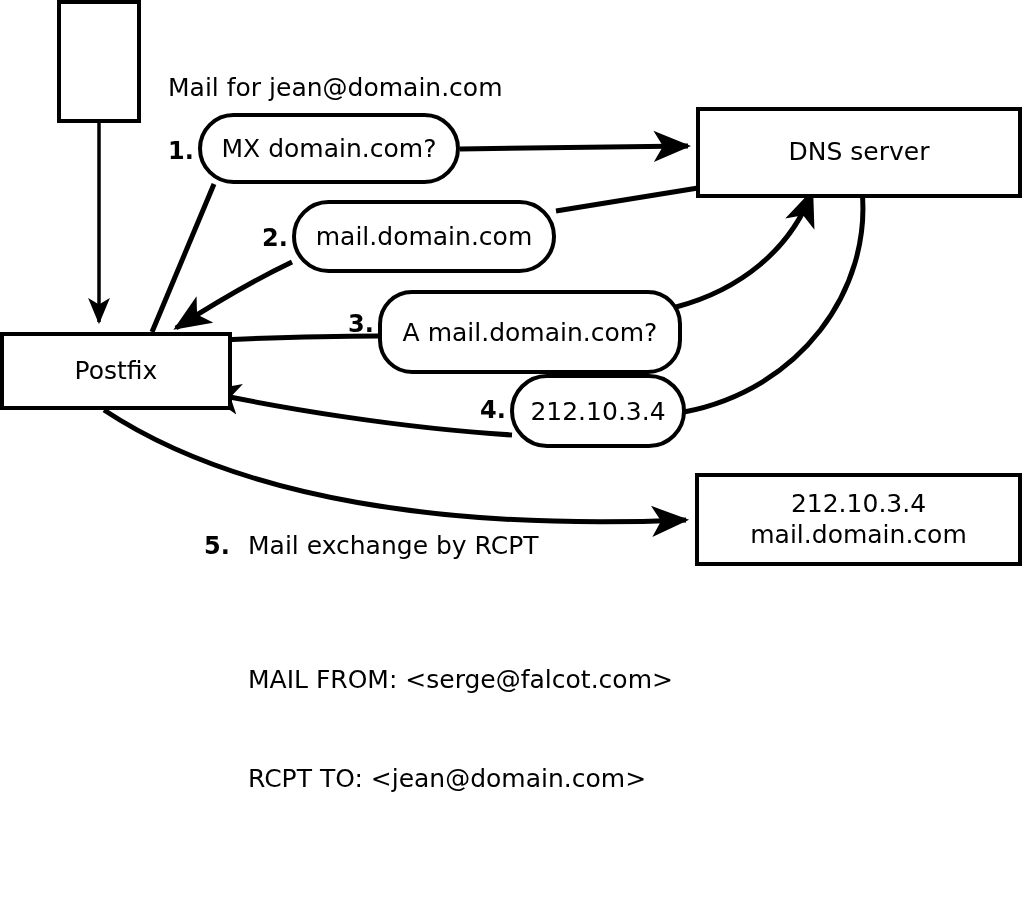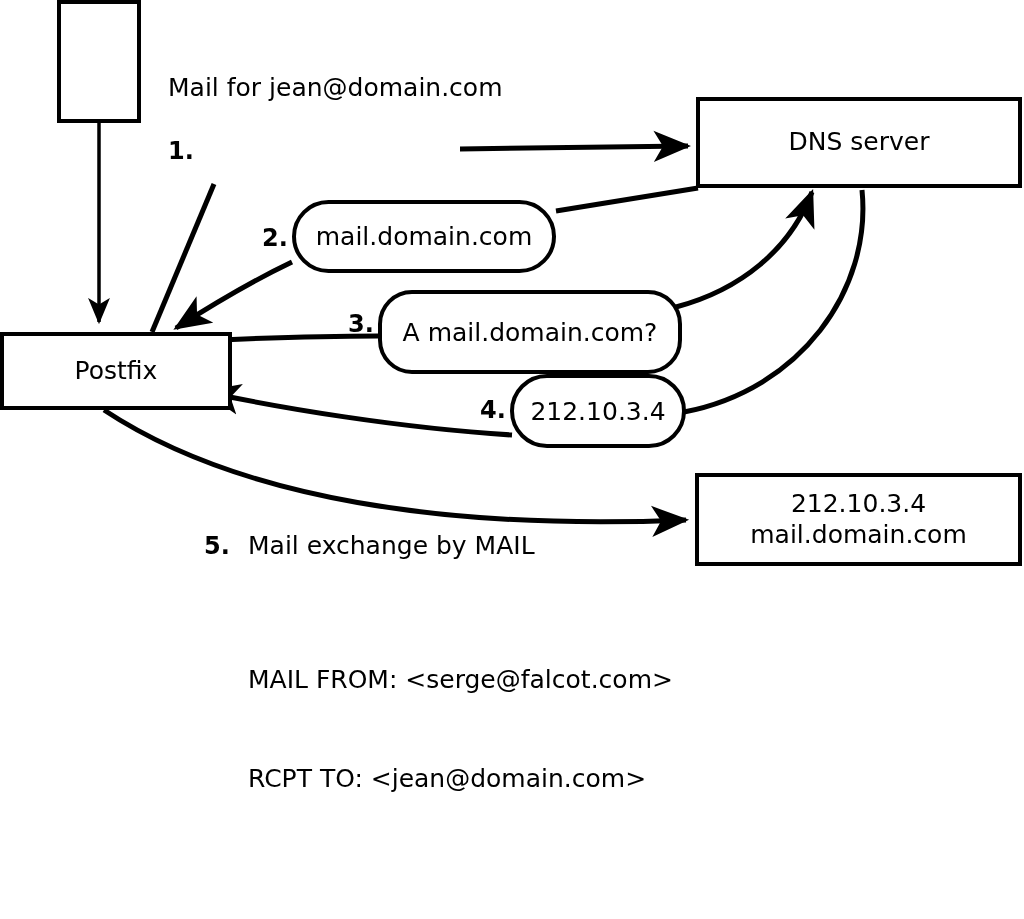--- a/index.html
+++ b/index.html
@@ -111,48 +111,51 @@
   <div class="node-box" style="left:57px; top:0px; width:84px; height:123px;">
     <span></span>
   </div>
 
   <div class="plain-text" style="left:168px; top:46px;margin-top:27px;">Mail for jean@domain.com</div>
 
   <div class="node-box" style="left:0px; top:332px; width:232px; height:78px;">
     <span>Postfix</span>
   </div>
 
-  <div class="node-box" style="left:696px; top:97px; width:326px; height:91px;">
+  <div class="node-box" style="left:696px; top:107px; width:326px; height:91px;">
     <span>DNS server</span>
   </div>
 
   <div class="node-box" style="left:695px; top:473px; width:327px; height:93px;">
     <span>212.10.3.4</span>
     <span>mail.domain.com</span>
   </div>
 
   <div class="step-num" style="left:168px; top:137px;">1.</div>
+  <div class="bubble" style="left:198px; top:113px; width:262px; height:71px; border-radius:36px;">
+    <span>MX domain.com?</span>
+  </div>
 
   <div class="step-num" style="left:262px; top:224px;">2.</div>
   <div class="bubble" style="left:292px; top:200px; width:264px; height:73px; border-radius:37px;">
     <span>mail.domain.com</span>
   </div>
 
   <div class="step-num" style="left:348px; top:310px;">3.</div>
   <div class="bubble" style="left:378px; top:290px; width:304px; height:84px; border-radius:34px;">
     <span>A mail.domain.com?</span>
   </div>
 
   <div class="step-num" style="left:480px; top:396px;">4.</div>
   <div class="bubble" style="left:510px; top:374px; width:176px; height:74px; border-radius:37px;">
     <span>212.10.3.4</span>
   </div>
 
   <div class="step-num" style="left:204px; top:532px;">5.</div>
-  <div class="plain-text" style="left:248px; top:531px;">Mail exchange by MAIL</div>
+  <div class="plain-text" style="left:248px; top:531px;">Mail exchange by RCPT</div>
 
   <div class="smtp-block" style="left:248px; top:597px;">
     <span class="smtp-line">MAIL FROM: &lt;serge@falcot.com&gt;</span>
     <span class="smtp-line">RCPT TO: &lt;jean@domain.com&gt;</span>
     
     
     
     
     
     

